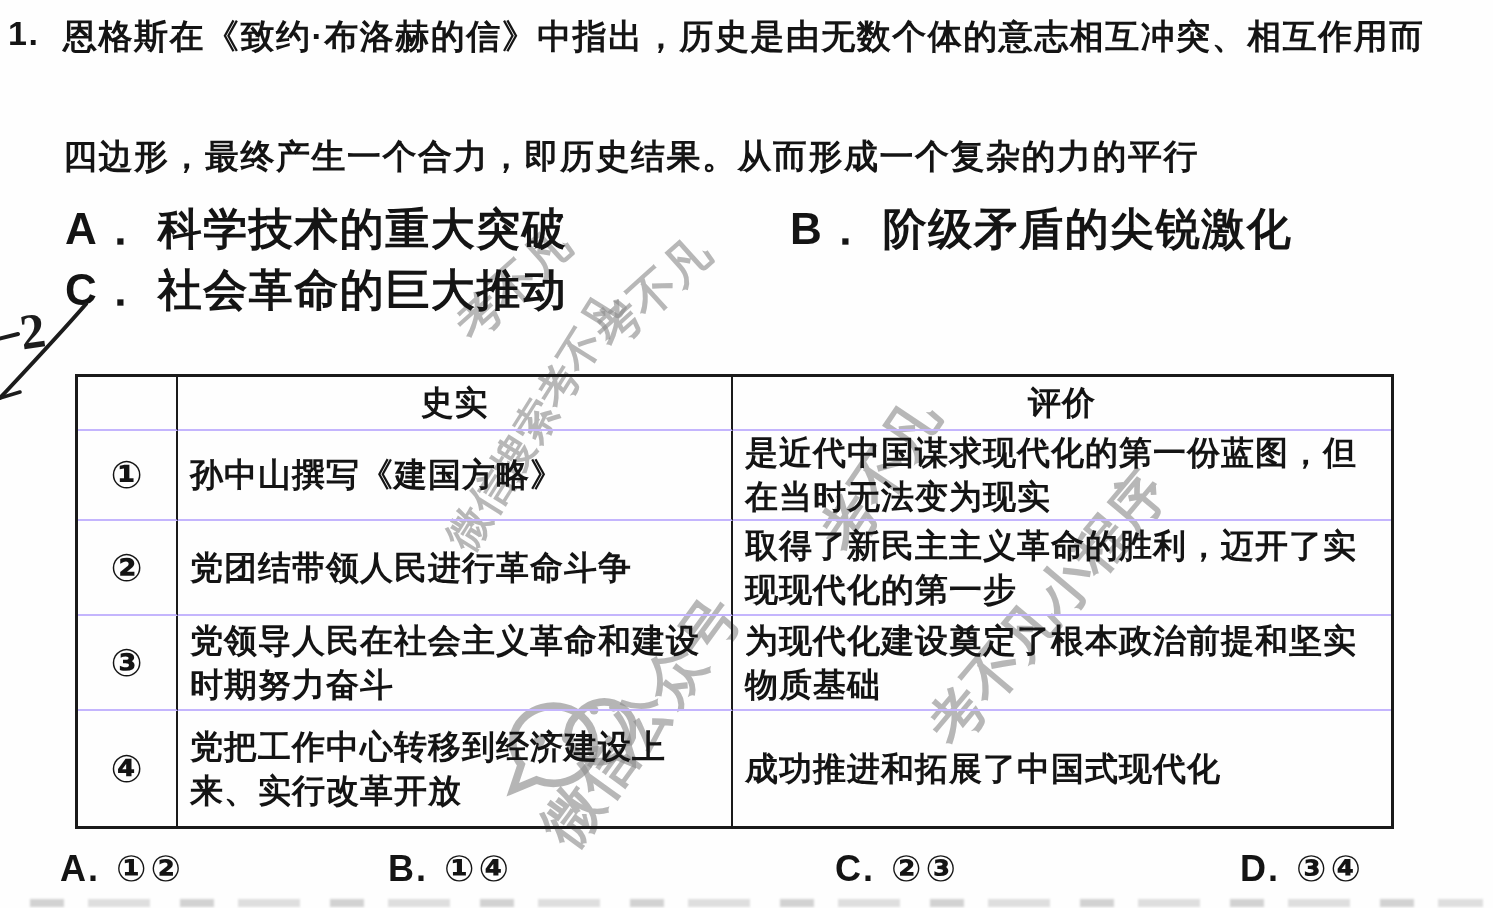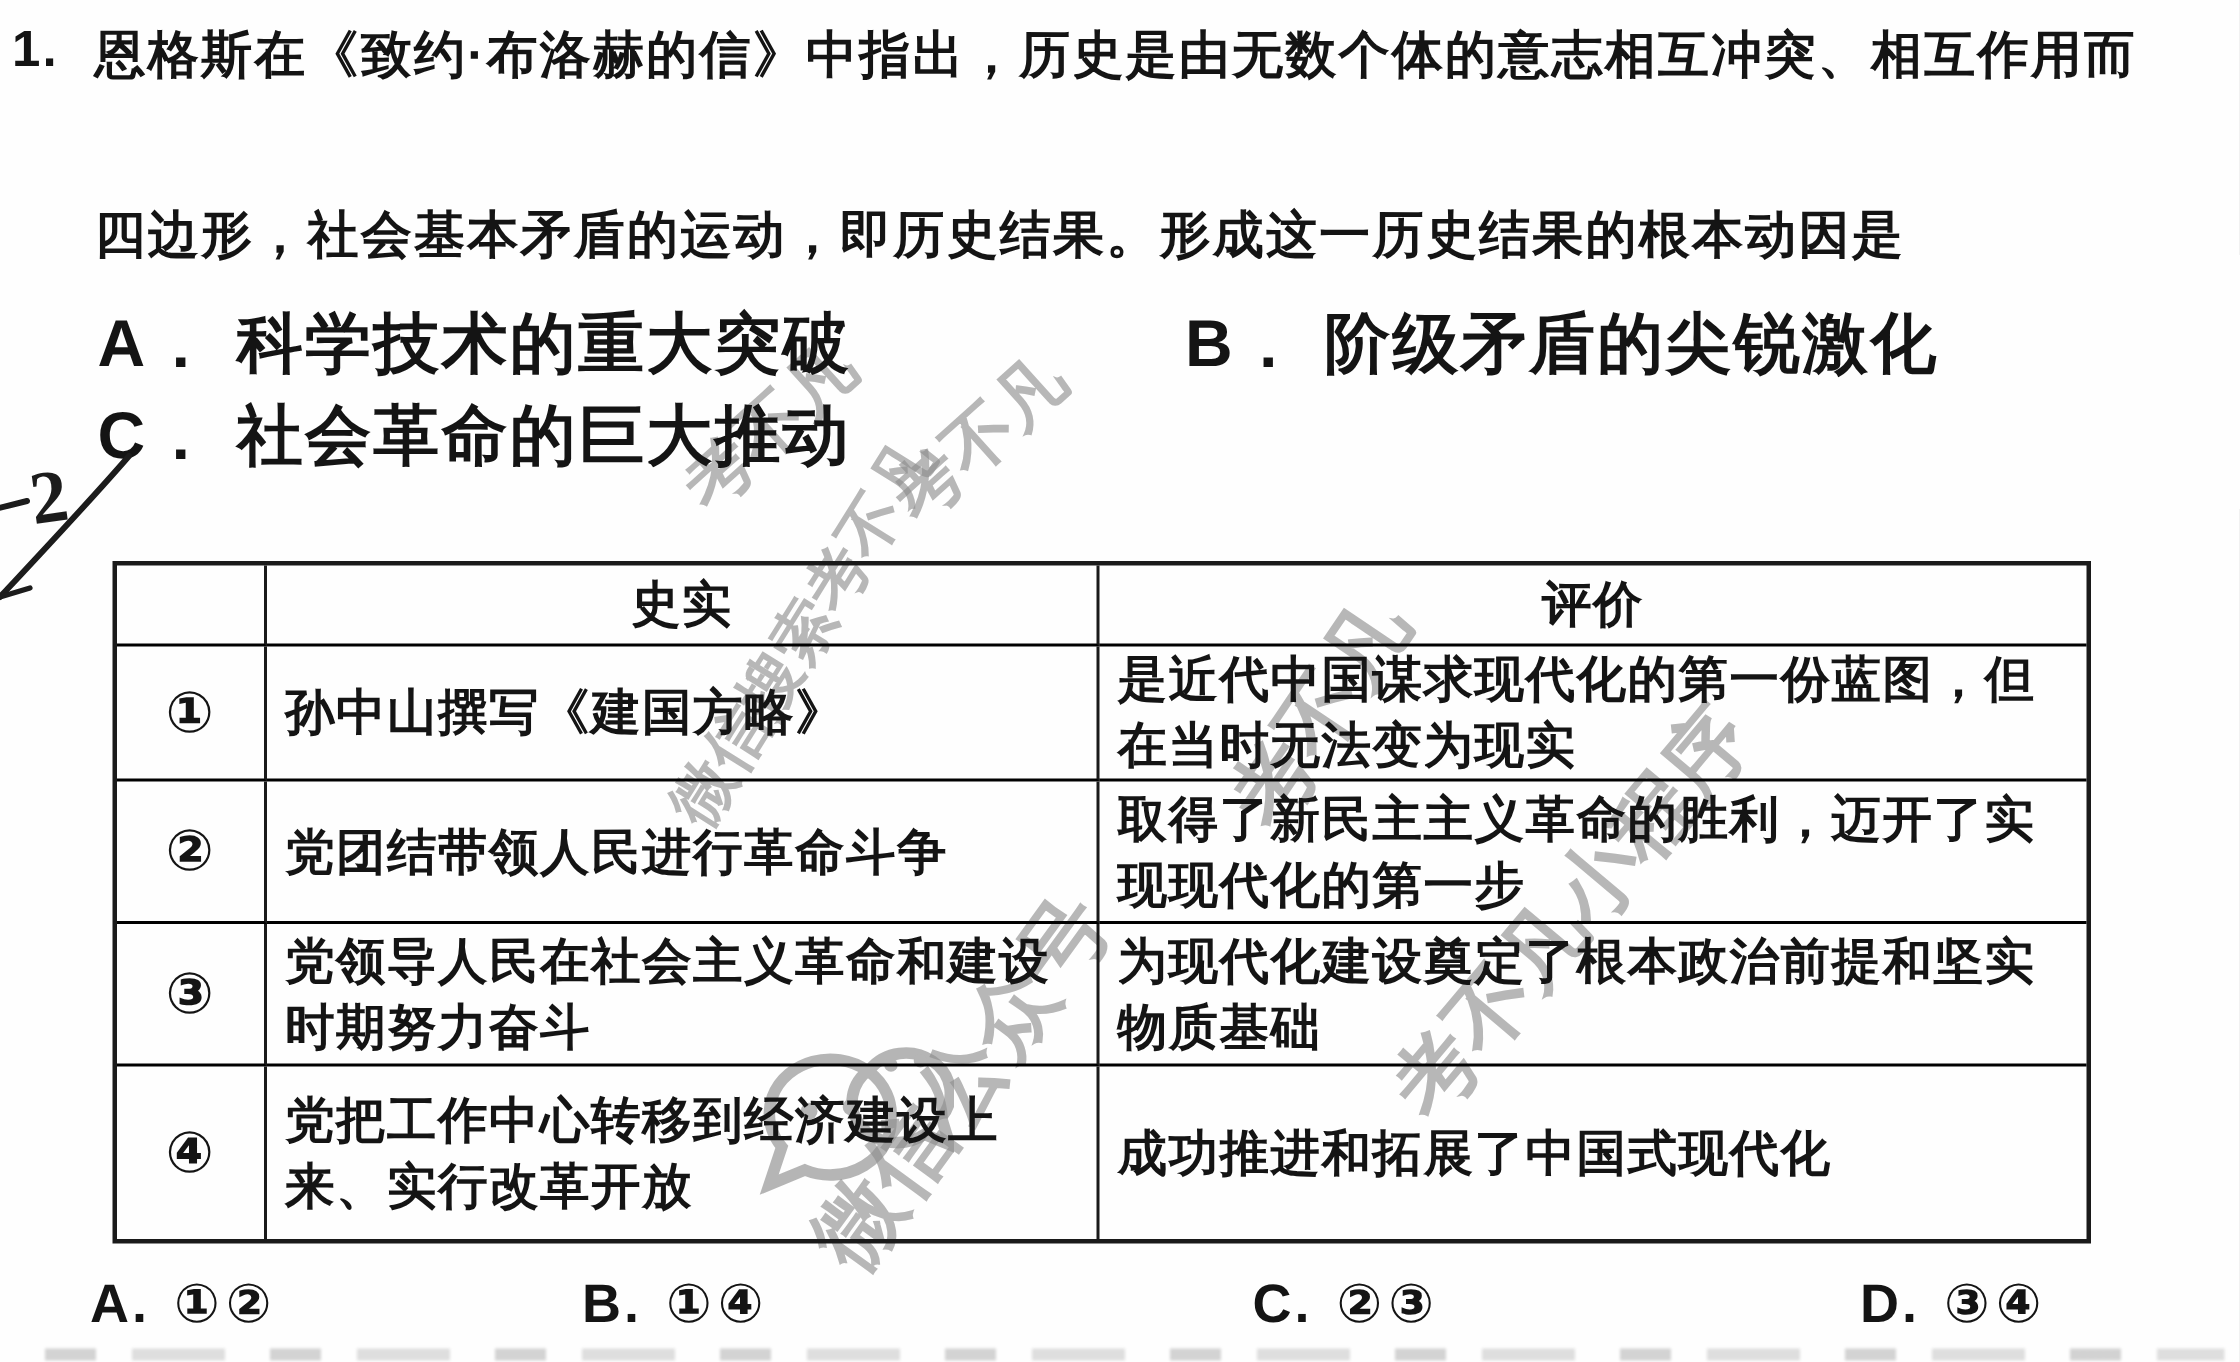--- a/index.html
+++ b/index.html
@@ -20,21 +20,21 @@
   
   .tbl {
     position:absolute; left:75px; top:374px;
     display:grid;
     grid-template-columns:100px 555px 658px;
     grid-template-rows:54px 90px 95px 95px 115px;
     border:3px solid #1a1a1a;
     background:transparent;
   }
   .cell {
-    border-right:2px solid #1a1a1a; border-bottom:2px solid #000000;
+    border-right:2px solid #1a1a1a; border-bottom:2px solid #c4b5fd;
     font-size:33px; font-weight:600; letter-spacing:1px;
     display:flex; align-items:center;
   }
   .cell.last-col { border-right:none; }
   .cell.last-row { border-bottom:none; }
   .cell.center { justify-content:center; }
   .cell.body-txt { padding:6px 12px; line-height:44px; }
   .cell.no-cell { font-size:38px; }
 
   
@@ -91,21 +91,21 @@
         <circle cx="70" cy="30" r="3.2"></circle>
         <circle cx="84" cy="28" r="3.2"></circle>
       </g>
     </svg>
   </div>
 
   <div class="abs stem qline" style="left:8px; top:14px;">
     <span class="qnum">1.</span>
     <span>恩格斯在《致约·布洛赫的信》中指出，历史是由无数个体的意志相互冲突、相互作用而</span>
   </div>
-  <div class="abs stem" style="left:63px; top:134px;">四边形，社会基本矛盾的运动，即历史结果。形成这一历史结果的根本动因是</div>
+  <div class="abs stem" style="left:63px; top:134px;">四边形，最终产生一个合力，即历史结果。从而形成一个复杂的力的平行</div>
 
   <div class="abs opt" style="left:65px; top:200px;">
     <span class="lbl">A．</span><span>科学技术的重大突破</span>
   </div>
   <div class="abs opt" style="left:790px; top:200px;">
     <span class="lbl">B．</span><span>阶级矛盾的尖锐激化</span>
   </div>
   <div class="abs opt" style="left:65px; top:261px;">
     <span class="lbl">C．</span><span>社会革命的巨大推动</span>
   </div>

